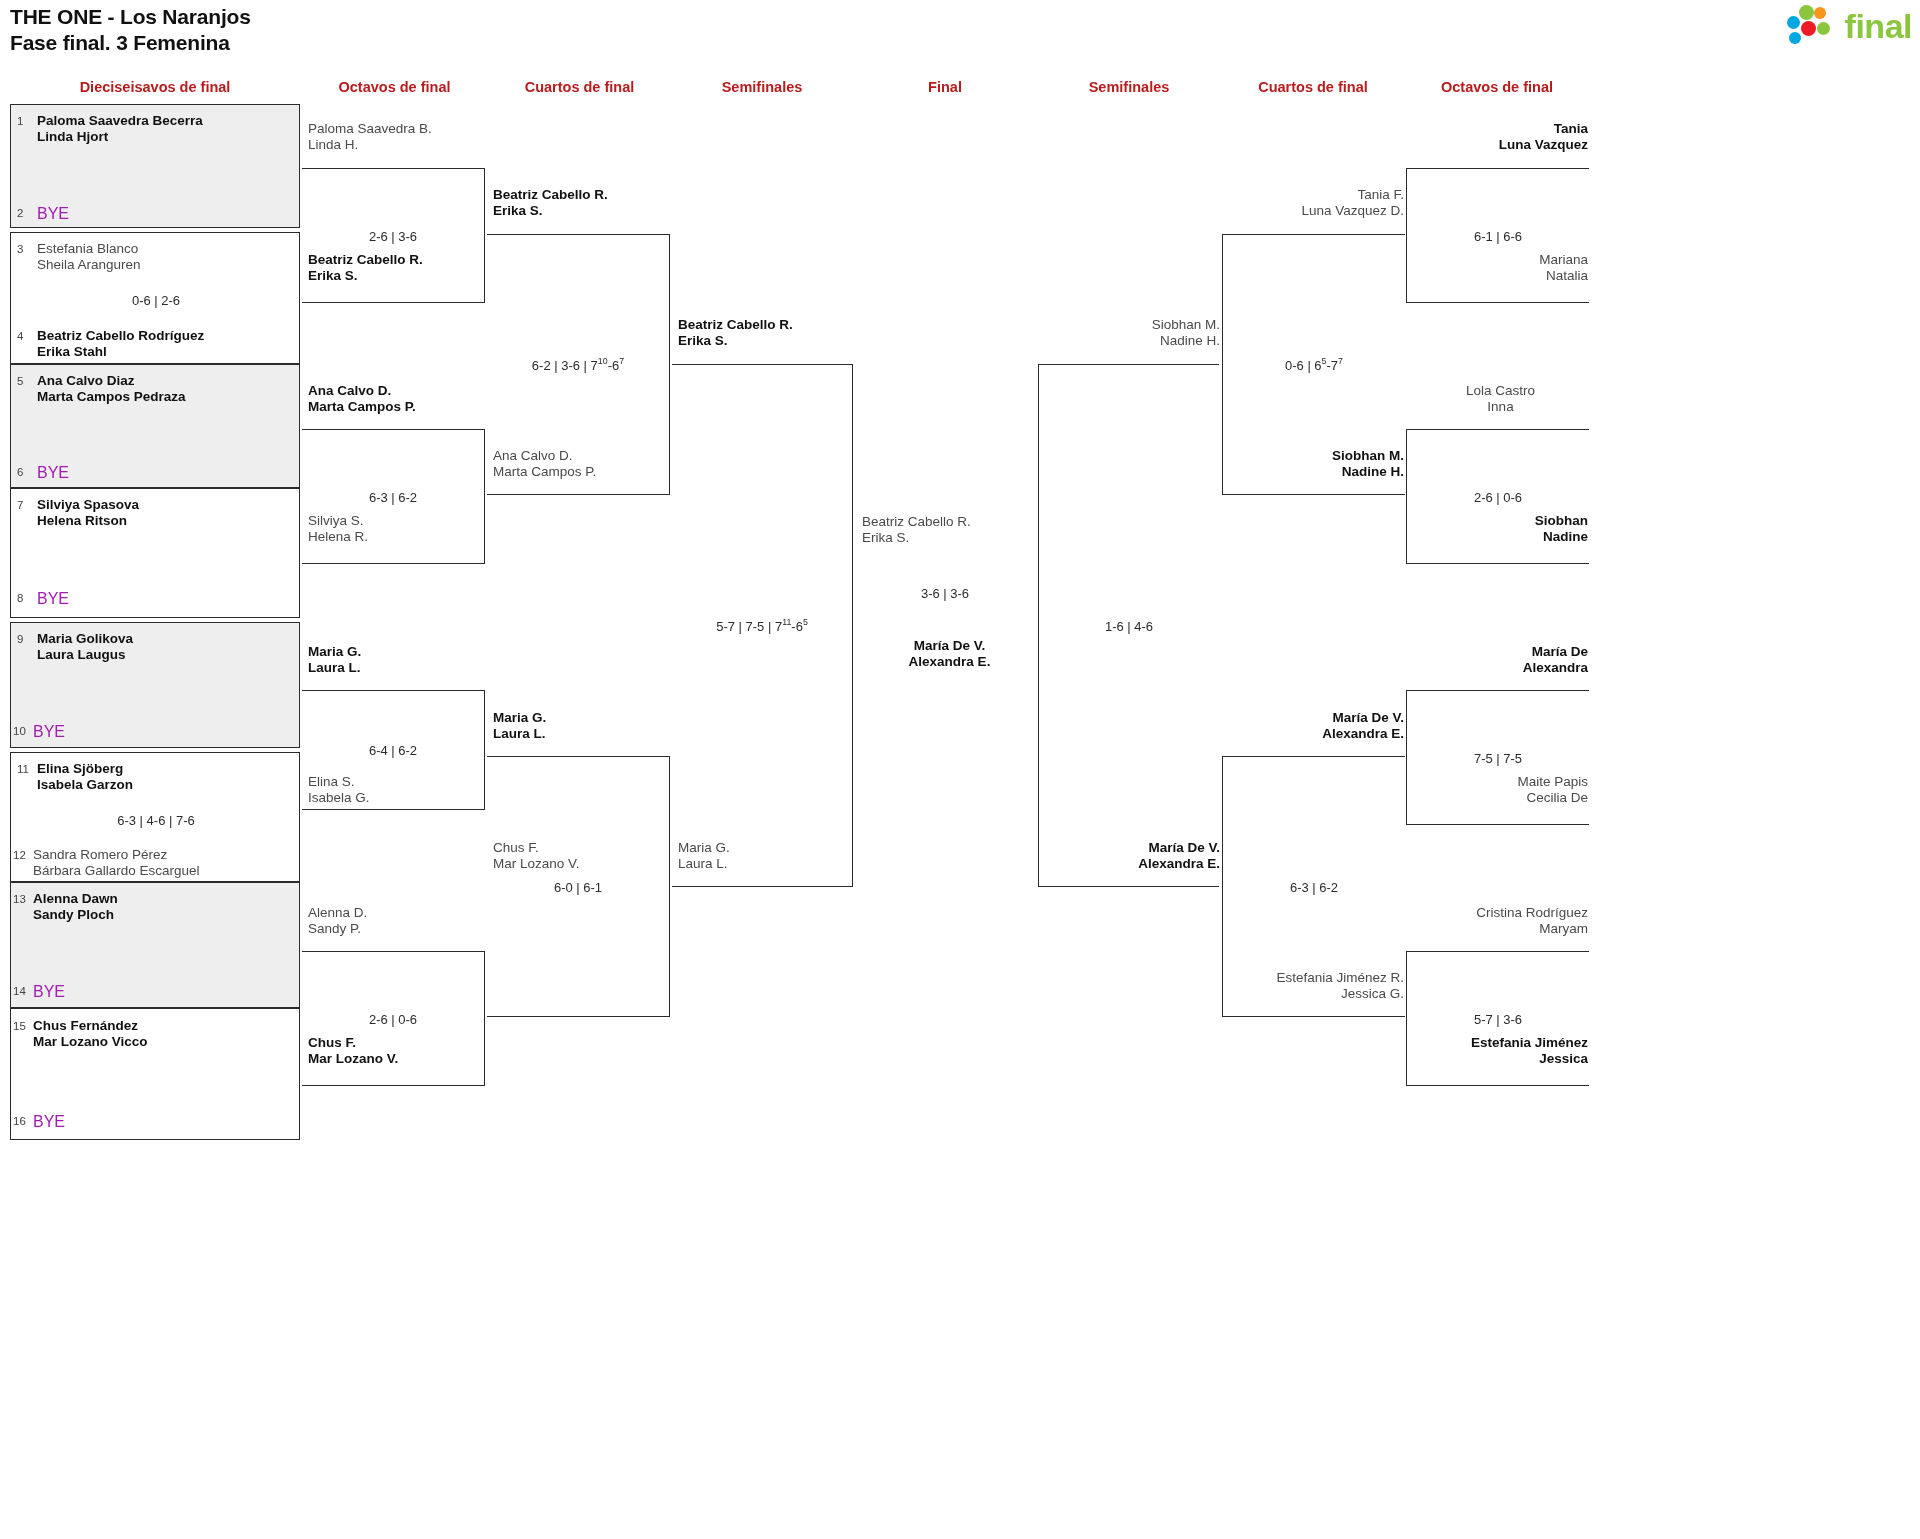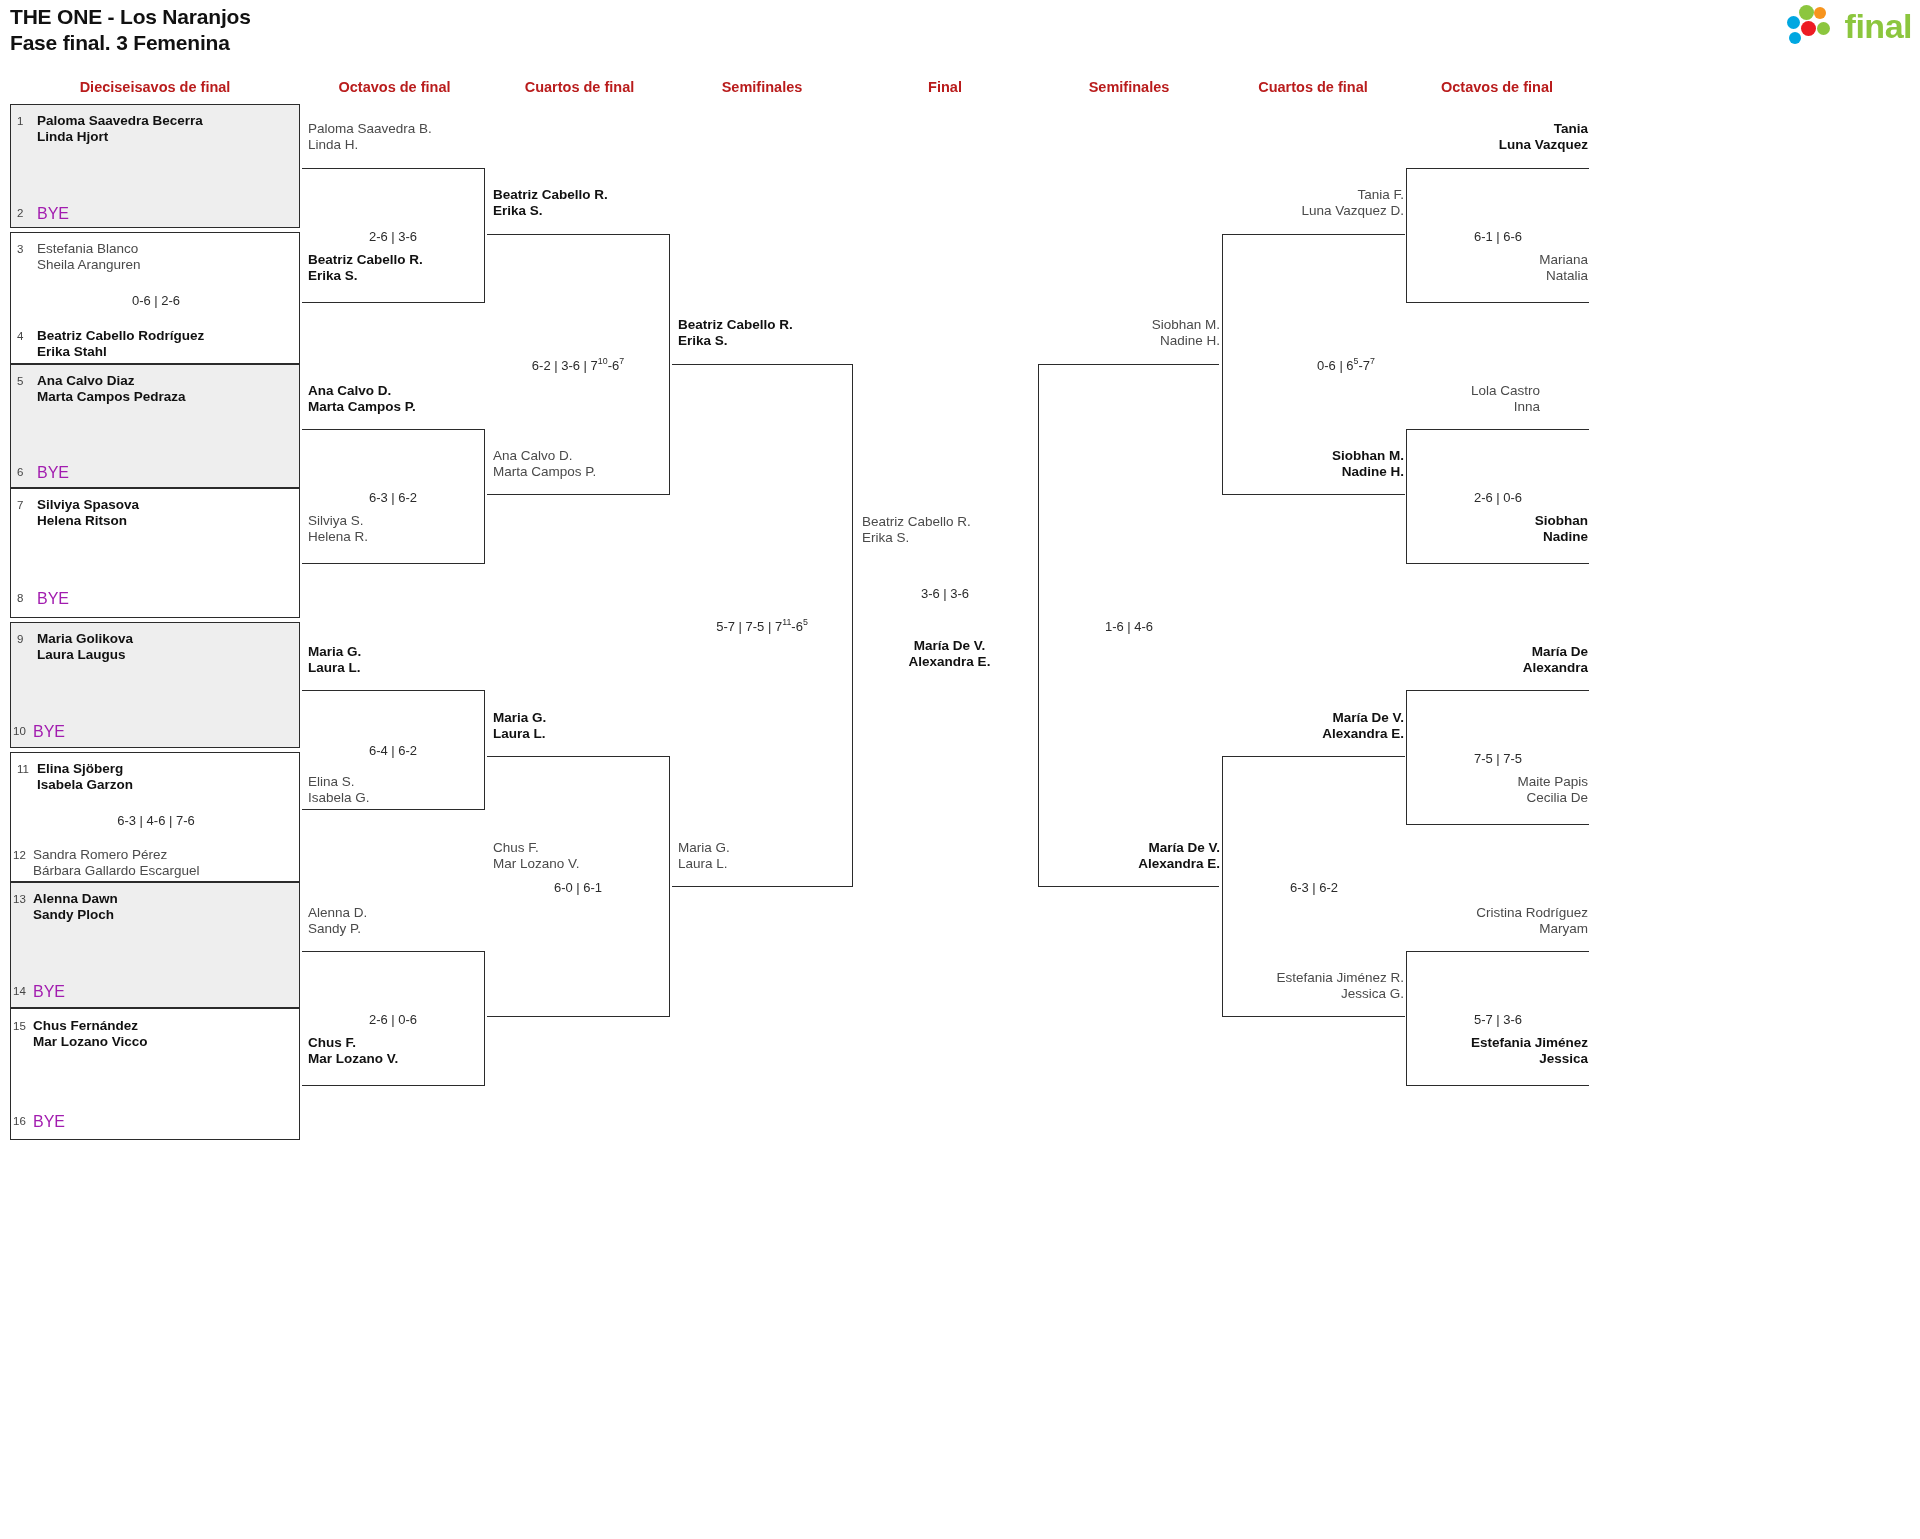--- a/index.html
+++ b/index.html
@@ -289,21 +289,21 @@
   <div class="mbox rt" style="left:1038px; top:364px; width:181px; height:523px;">
     <div class="mbox-score">1-6 | 4-6</div>
   </div>
   <div class="ent R win" style="left:1045px; top:840px; width:175px;">
     <span>María De V.</span><br><span>Alexandra E.</span>
   </div>
 
   <div class="ent R lose" style="left:1229px; top:187px; width:175px;">
     <span>Tania F.</span><br><span>Luna Vazquez D.</span>
   </div>
-  <div class="mbox rt" style="left:1222px; top:234px; width:183px; height:261px;padding-left:32px;">
+  <div class="mbox rt" style="left:1222px; top:234px; width:183px; height:261px;">
     <div class="mbox-score">0-6 | 6<sup>5</sup>-7<sup>7</sup></div>
   </div>
   <div class="ent R win" style="left:1229px; top:448px; width:175px;">
     <span>Siobhan M.</span><br><span>Nadine H.</span>
   </div>
 
   <div class="ent R win" style="left:1229px; top:710px; width:175px;">
     <span>María De V.</span><br><span>Alexandra E.</span>
   </div>
   <div class="mbox rt" style="left:1222px; top:756px; width:183px; height:261px;">
@@ -316,21 +316,21 @@
   <div class="ent R win" style="left:1413px; top:121px; width:175px;">
     <span>Tania</span><br><span>Luna Vazquez</span>
   </div>
   <div class="mbox rt" style="left:1406px; top:168px; width:183px; height:135px;">
     <div class="mbox-score">6-1 | 6-6</div>
   </div>
   <div class="ent R lose" style="left:1413px; top:252px; width:175px;">
     <span>Mariana</span><br><span>Natalia</span>
   </div>
 
-  <div class="ent R lose" style="left:1365px; top:383px; width:175px;">
+  <div class="ent R lose" style="left:1413px; top:383px; width:175px;text-align:center;">
     <span>Lola Castro</span><br><span>Inna</span>
   </div>
   <div class="mbox rt" style="left:1406px; top:429px; width:183px; height:135px;">
     <div class="mbox-score">2-6 | 0-6</div>
   </div>
   <div class="ent R win" style="left:1413px; top:513px; width:175px;">
     <span>Siobhan</span><br><span>Nadine</span>
   </div>
 
   <div class="ent R win" style="left:1413px; top:644px; width:175px;">

